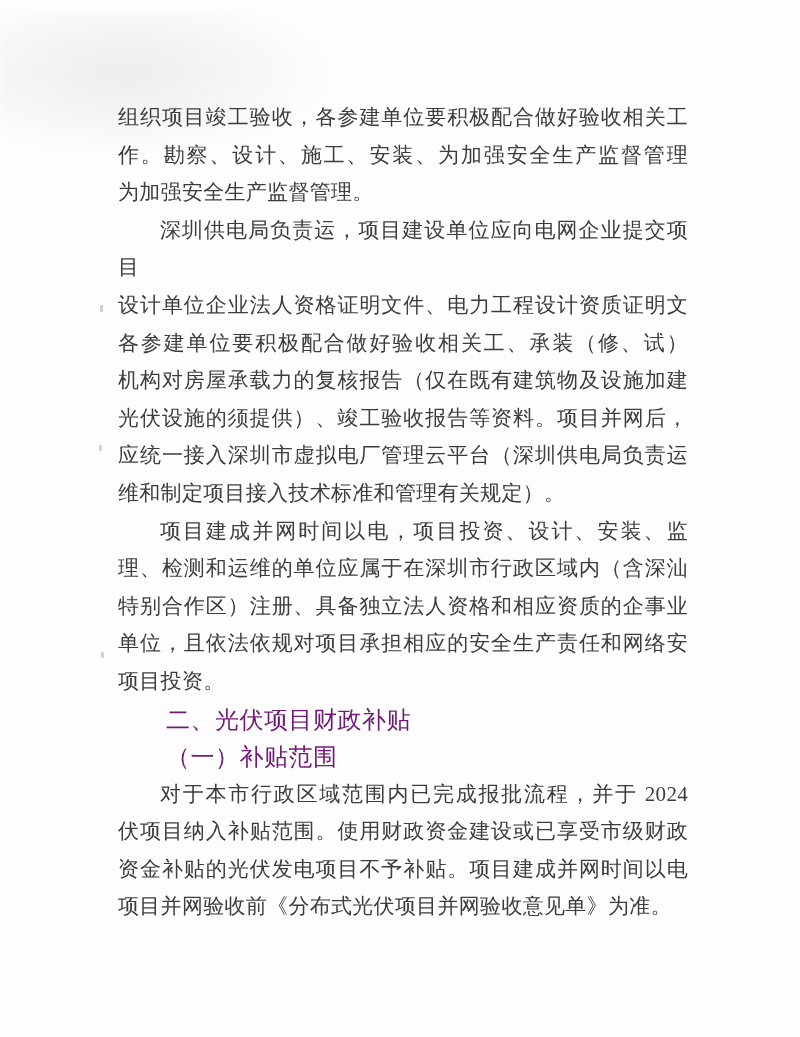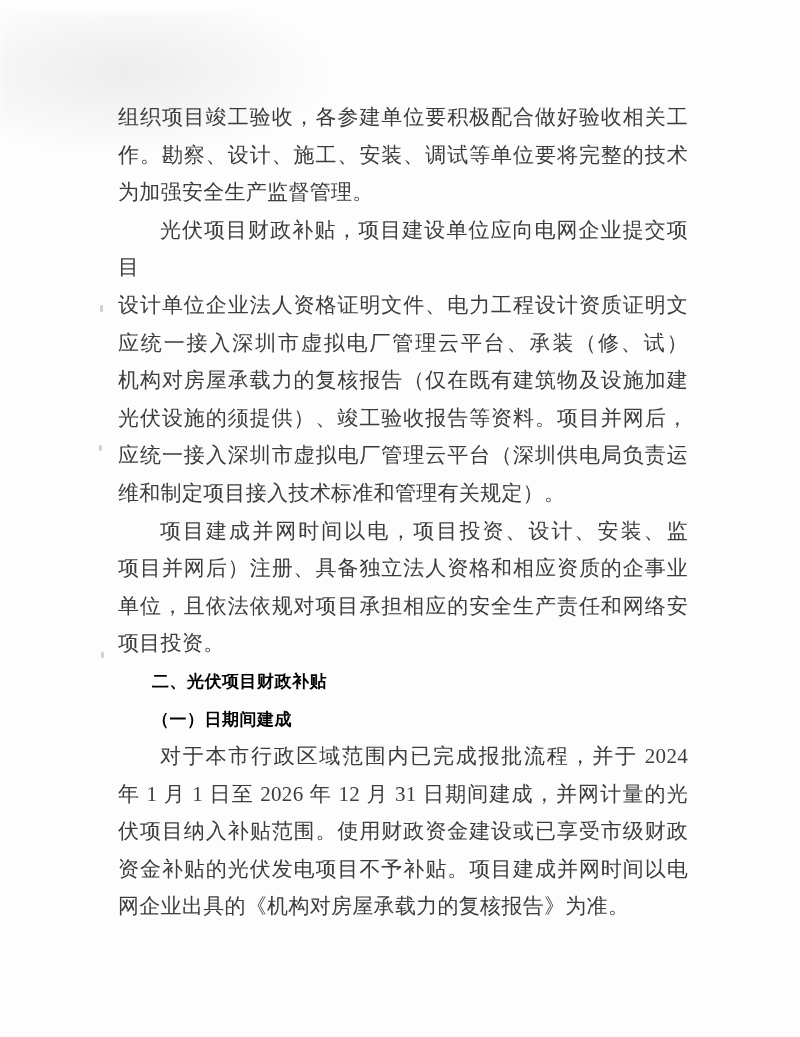--- a/index.html
+++ b/index.html
@@ -51,53 +51,53 @@
     text-align-last: justify;
     letter-spacing: 0.3px;
   }
   .line.last {
     text-align-last: left;
   }
   .line.indent {
     text-indent: 2em;
   }
   .heading {
-    font-size: 17px;
+    font-size: 24px;
     line-height: 37.6px;
-    font-weight: 700;
-    color: #000000;
+    font-weight: 400;
+    color: #701a75;
     text-indent: 2em;
     font-family: "Liberation Sans", "DejaVu Sans", sans-serif;
     letter-spacing: 0.5px;
   }
 </style>
 </head>
 <body>
 
 <div class="page">
   <div class="watermark"></div>
   <div class="speck s1"></div>
   <div class="speck s2"></div>
   <div class="speck s3"></div>
   <div class="content" id="doc-content">
       <div class="line">组织项目竣工验收，各参建单位要积极配合做好验收相关工</div>
-      <div class="line">作。勘察、设计、施工、安装、调试等单位要将完整的技术</div>
+      <div class="line">作。勘察、设计、施工、安装、为加强安全生产监督管理</div>
       <div class="line last">为加强安全生产监督管理。</div>
-      <div class="line indent">光伏项目财政补贴，项目建设单位应向电网企业提交项目</div>
+      <div class="line indent">深圳供电局负责运，项目建设单位应向电网企业提交项目</div>
       <div class="line">设计单位企业法人资格证明文件、电力工程设计资质证明文</div>
-      <div class="line">应统一接入深圳市虚拟电厂管理云平台、承装（修、试）</div>
+      <div class="line">各参建单位要积极配合做好验收相关工、承装（修、试）</div>
       <div class="line">机构对房屋承载力的复核报告（仅在既有建筑物及设施加建</div>
       <div class="line">光伏设施的须提供）、竣工验收报告等资料。项目并网后，</div>
       <div class="line">应统一接入深圳市虚拟电厂管理云平台（深圳供电局负责运</div>
       <div class="line last">维和制定项目接入技术标准和管理有关规定）。</div>
       <div class="line indent">项目建成并网时间以电，项目投资、设计、安装、监</div>
-      <div class="line">项目并网后）注册、具备独立法人资格和相应资质的企事业</div>
+      <div class="line">理、检测和运维的单位应属于在深圳市行政区域内（含深汕</div>
+      <div class="line">特别合作区）注册、具备独立法人资格和相应资质的企事业</div>
       <div class="line">单位，且依法依规对项目承担相应的安全生产责任和网络安</div>
       <div class="line last">项目投资。</div>
       <div class="heading">二、光伏项目财政补贴</div>
-      <div class="heading">（一）日期间建成</div>
+      <div class="heading">（一）补贴范围</div>
       <div class="line indent">对于本市行政区域范围内已完成报批流程，并于 2024</div>
-      <div class="line">年 1 月 1 日至 2026 年 12 月 31 日期间建成，并网计量的光</div>
       <div class="line">伏项目纳入补贴范围。使用财政资金建设或已享受市级财政</div>
       <div class="line">资金补贴的光伏发电项目不予补贴。项目建成并网时间以电</div>
-      <div class="line last">网企业出具的《机构对房屋承载力的复核报告》为准。</div>
+      <div class="line last">项目并网验收前《分布式光伏项目并网验收意见单》为准。</div>
     </div>
 </div>
 
 </body></html>

